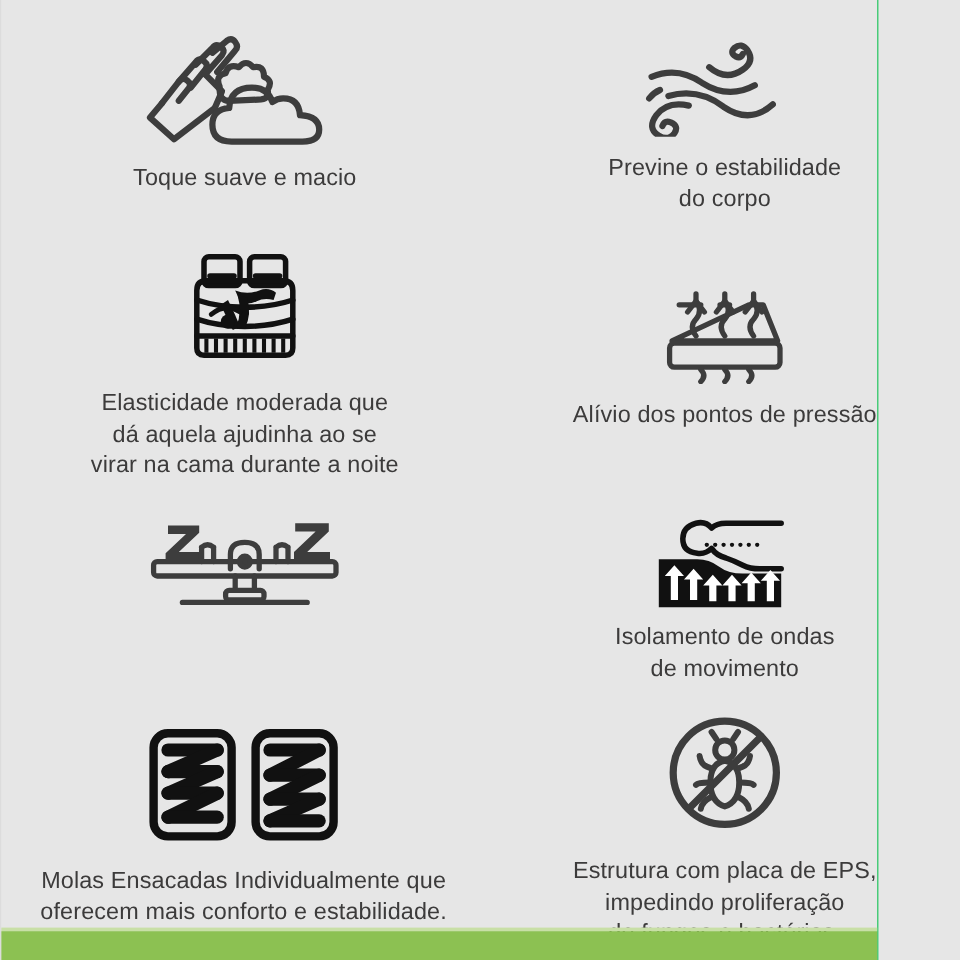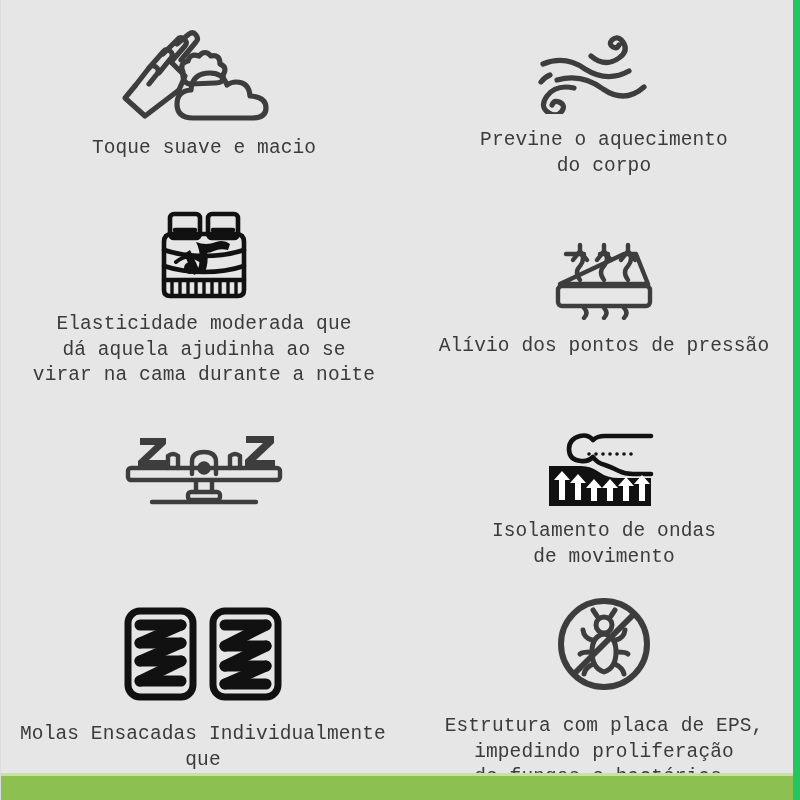--- a/index.html
+++ b/index.html
@@ -9,28 +9,27 @@
   body {
     width: 800px;
     height: 800px;
     background: #e6e6e6;
     font-family: "Liberation Sans", sans-serif;
     overflow: hidden;
     position: relative;
   }
   #page {
     position: relative;
-    width: 800px;
+    width: 732px;
     height: 800px;
     background: #e6e6e6;
     box-sizing: border-box;
     border-left: 1px solid #dcdcdc;
-    border-right: 7px solid #22c55e;
+    border-right: 1px solid #22c55e;
     overflow: hidden;
-    font-family: Liberation Mono, monospace;
   }
   .feature {
     position: absolute;
     text-align: center;
     box-sizing: border-box;
   }
   .icon-wrap {
     display: flex;
     align-items: flex-end;
     justify-content: center;
@@ -68,21 +67,21 @@
   #f-heat       { left: 408px; top: 26px;  width: 390px; }
   #f-elastic    { left: 8px;   top: 206px; width: 390px; }
   #f-pressure   { left: 408px; top: 228px; width: 390px; text-align: center; }
   #f-support    { left: 8px;   top: 428px; width: 390px; }
   #f-isolation  { left: 408px; top: 424px; width: 390px; }
   #f-springs    { left: 2px;   top: 606px; width: 400px; }
   #f-eps        { left: 408px; top: 594px; width: 390px; }
 
   #f-touch .caption     { margin-top: 12px; }
   #f-heat .caption      { margin-top: 14px; }
-  #f-elastic .caption   { margin-top: 10px; }
+  #f-elastic .caption   { margin-top: 22px; }
   #f-pressure .caption  { margin-top: 14px; }
   #f-support .caption   { margin-top: 10px; }
   #f-isolation .caption { }
   #f-springs .caption   { margin-top: 20px; }
   #f-eps .caption       { margin-top: 20px; }
 </style>
 </head>
 <body>
 
 <div id="page">
@@ -114,21 +113,21 @@
 
         <path d="M14 38 q22 -9 42 5 q22 14 44 2"></path>
 
         <path d="M12 56 q4 -5 9 -7"></path>
 
         <path d="M28 54 q25 -7 46 9 q22 15 41 -2"></path>
 
         <path d="M45 62 q-18 -4 -27 8 q-8 11 2 17 q8 5 13 -2 q4 -6 -3 -9 q-5 -2 -7 3"></path>
       </svg>
     </div>
-    <div class="caption">Previne o aquecimento
+    <div class="caption">Previne o estabilidade
 do corpo</div>
   </div>
 
   <div class="feature" id="f-elastic">
     <div class="icon-wrap">
       <svg width="100" height="96" viewBox="0 0 100 96" fill="none">
         <g stroke="#111111" stroke-width="4.6" stroke-linecap="round" stroke-linejoin="round">
 
           <rect x="16" y="8" width="30" height="24" rx="4" fill="none"></rect>
           <rect x="54" y="8" width="30" height="24" rx="4" fill="none"></rect>

